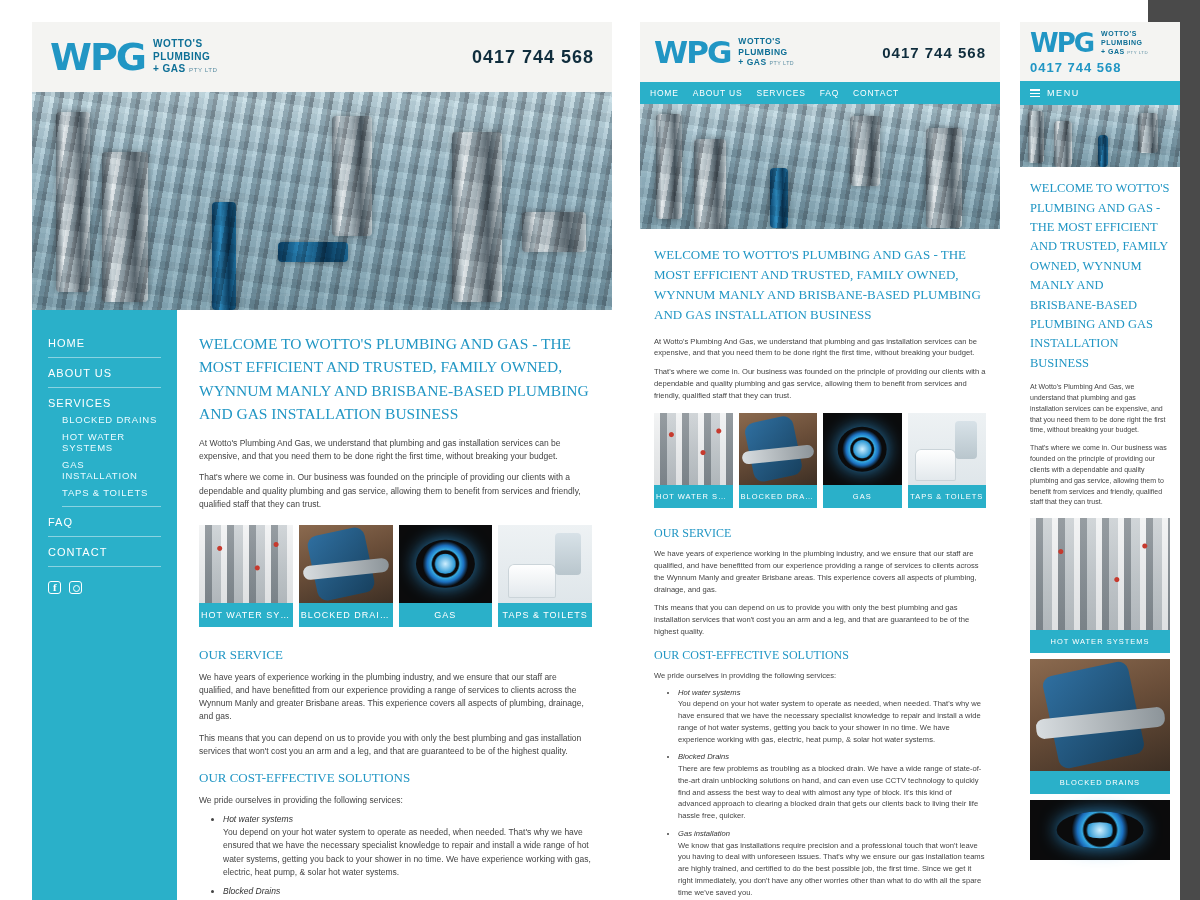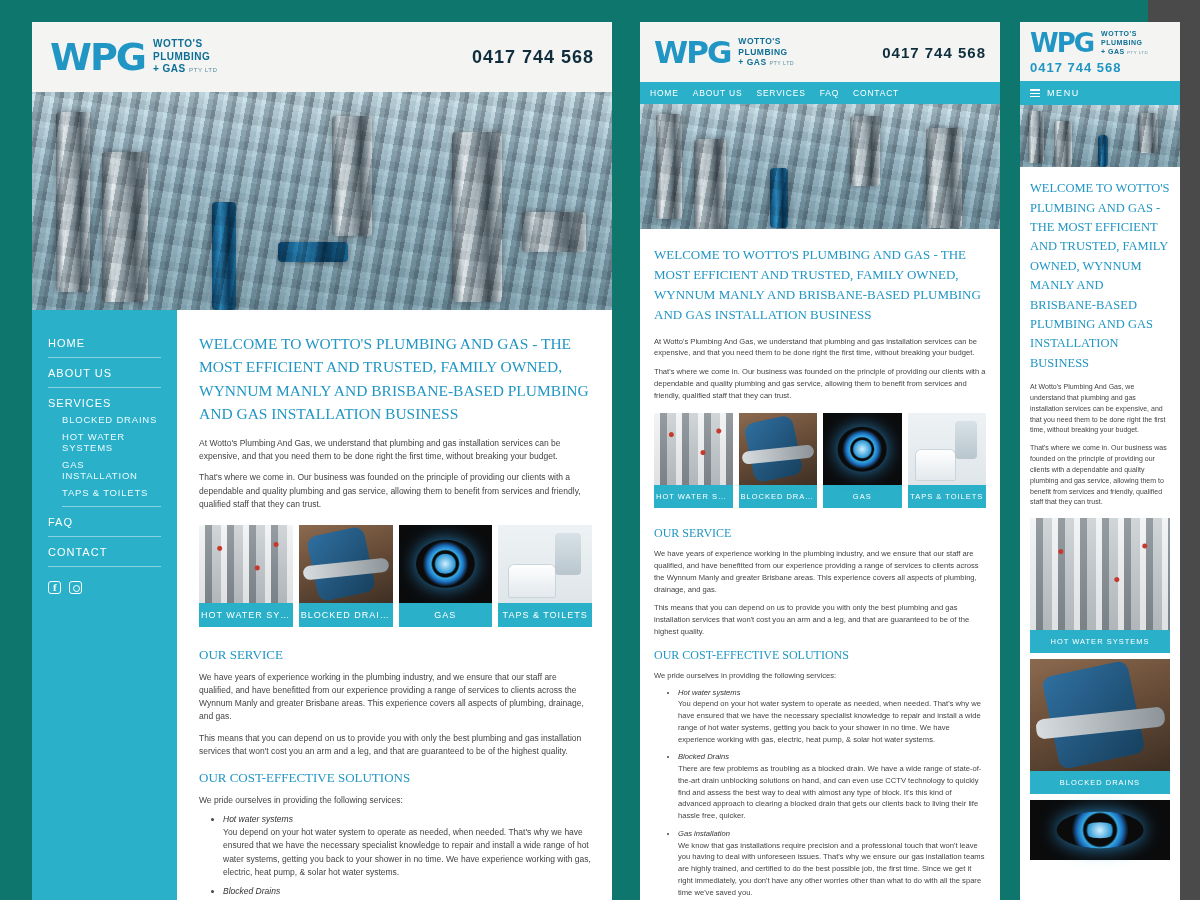--- a/index.html
+++ b/index.html
@@ -6,21 +6,21 @@
   html, body {
     margin: 0; padding: 0;
     width: 1200px; height: 900px;
     background: #4a4a4a;
     font-family: "Liberation Sans", sans-serif;
     overflow: hidden;
   }
   .stage {
     position: relative;
     width: 1148px; height: 900px;
-    background: #0f766e;
+    background: #ffffff;
   }
 
   
   .viewport {
     position: absolute;
     background: #ffffff;
     overflow: hidden;
   }
   .vp-desktop { left: 32px;  top: 22px;  width: 580px; height: 878px; }
   .vp-tablet  { left: 640px; top: 22px;  width: 360px; height: 878px; }

